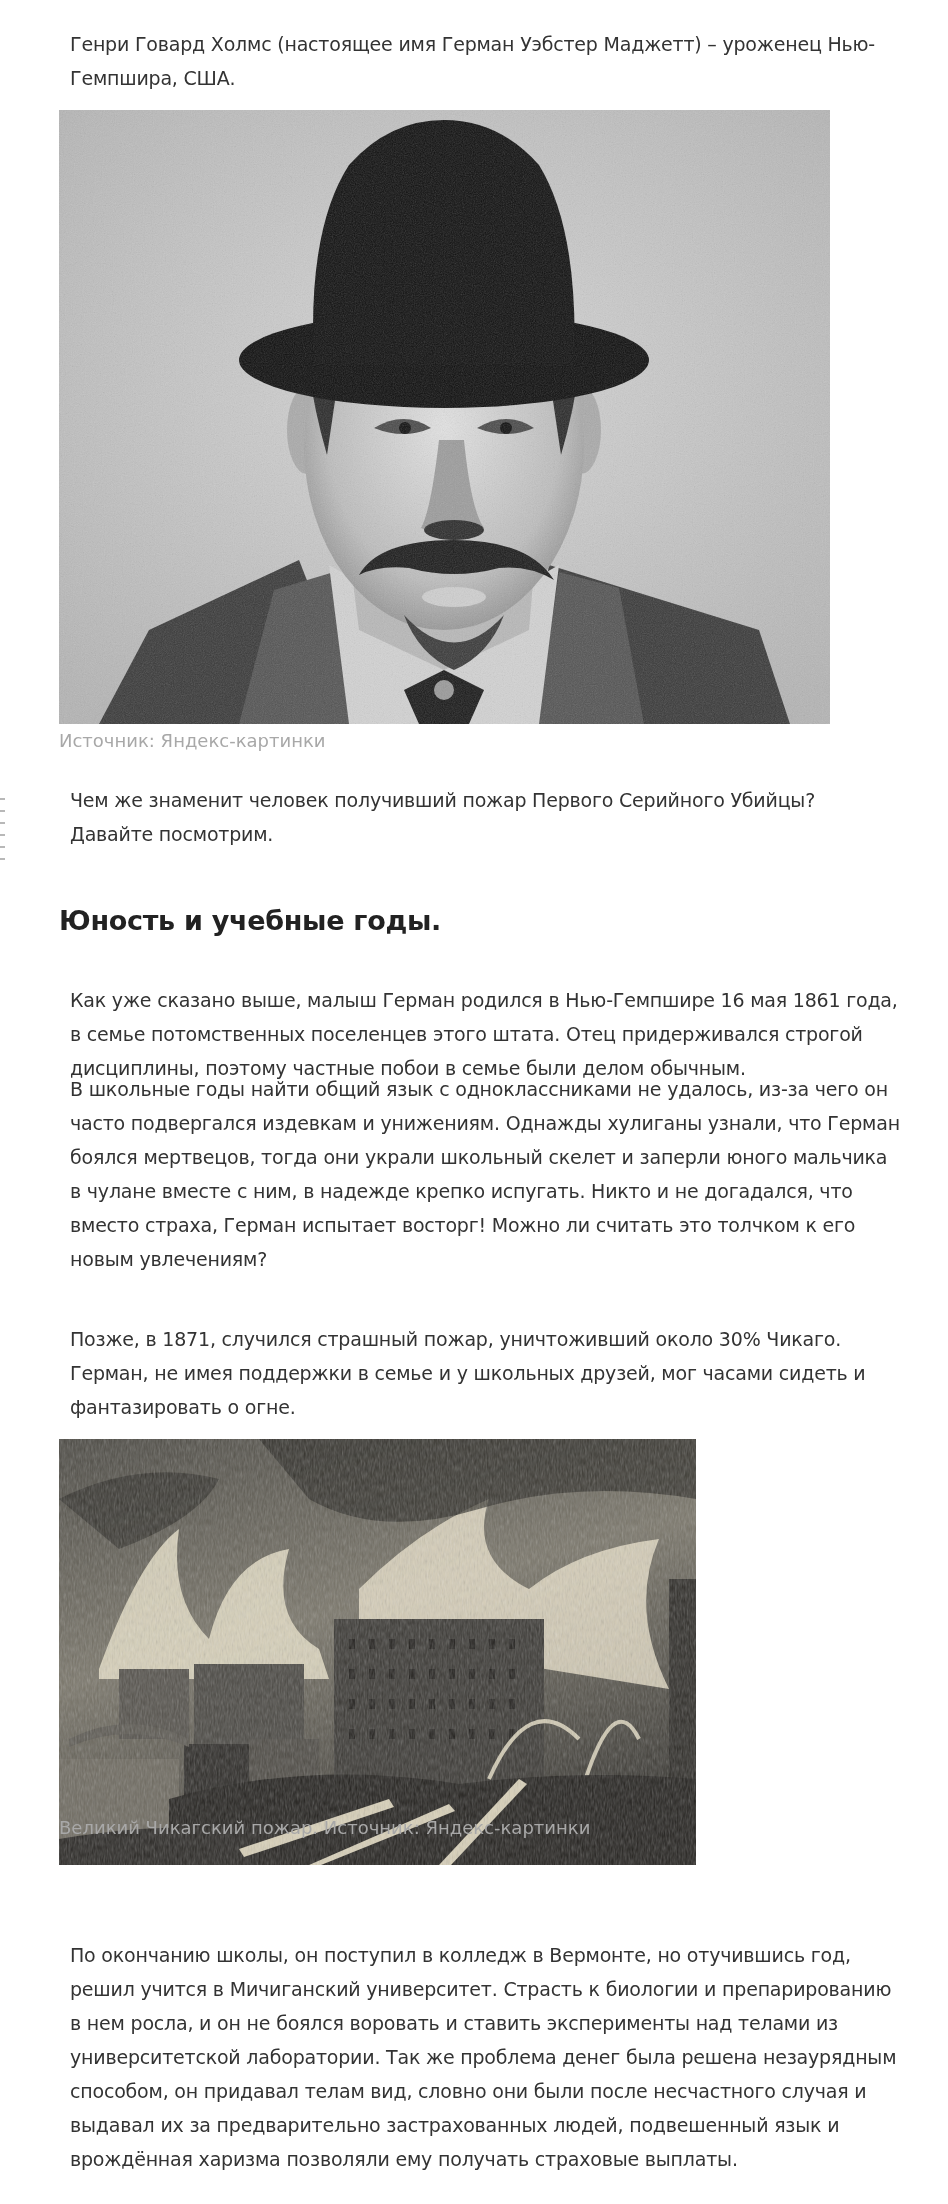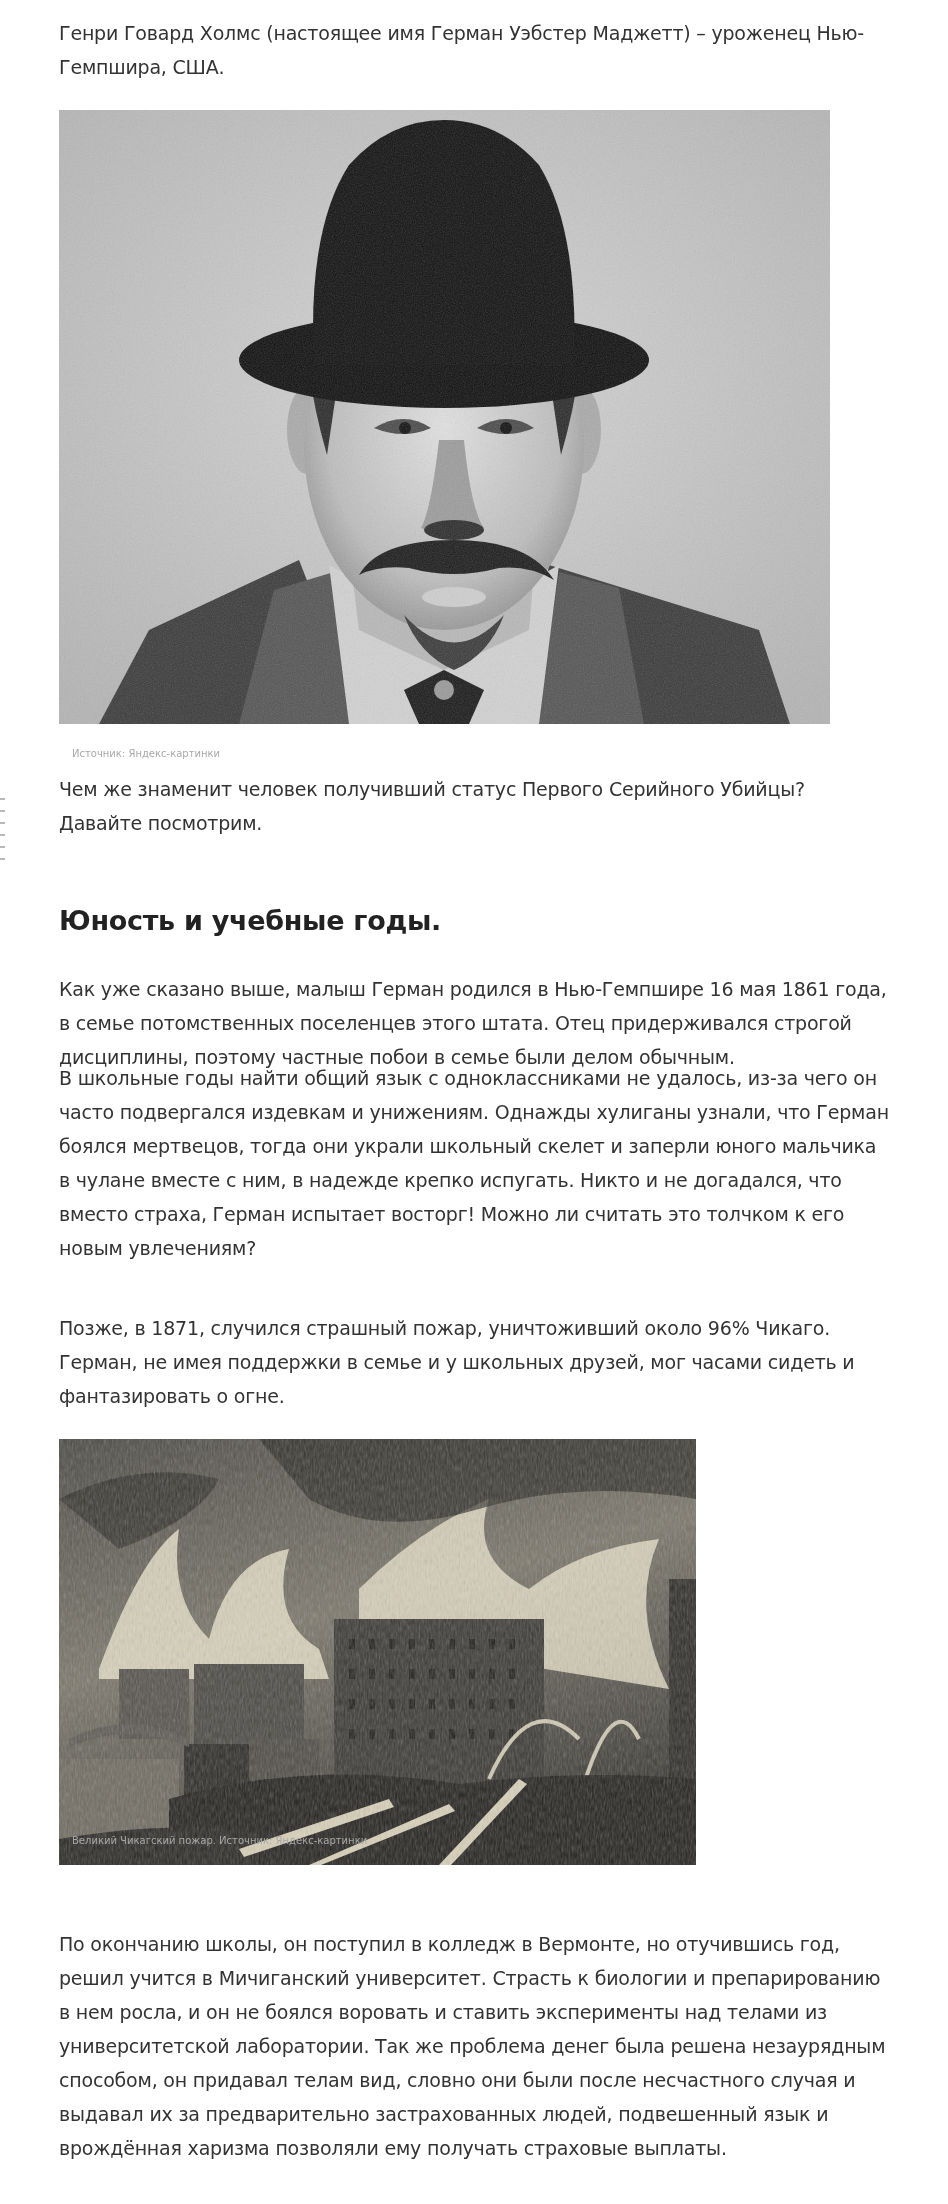--- a/index.html
+++ b/index.html
@@ -2,25 +2,25 @@
 <html><head>
 <meta charset="utf-8">
 <style>
   html, body { margin: 0; padding: 0; background: #ffffff; }
   body {
     width: 948px; height: 2204px; position: relative; overflow: hidden;
     font-family: "DejaVu Sans", "Liberation Sans", sans-serif;
     color: #333333;
   }
   p.text {
-    margin: 0; font-size: 19px; line-height: 34px; letter-spacing: -0.2px;
+    margin: 11px; font-size: 19px; line-height: 34px; letter-spacing: -0.2px;
     color: #333333;
   }
   .caption {
-    margin: 13px; font-size: 10px; line-height: 20px; color: #a8a8a8;
+    margin: 0; font-size: 18px; line-height: 20px; color: #a8a8a8;
   }
   h2.heading {
     margin: 0; font-size: 27px; line-height: 36px; font-weight: bold;
     color: #222222; letter-spacing: -0.3px;
   }
   .figure { position: absolute; left: 59px; overflow: hidden; }
   .abs { position: absolute; left: 59px; }
   .rail { position: absolute; left: 0; top: 798px; width: 6px; }
   .rail span { display: block; width: 5px; height: 2px; background: #b8b8b8; margin-bottom: 10px; }
 </style>
@@ -96,27 +96,27 @@
     <path d="M345 505 Q395 560 445 505 Q430 545 395 560 Q360 545 345 505 Z" fill="#3a3a3a"></path>
 
     <ellipse cx="385" cy="250" rx="205" ry="48" fill="#0f0f0f"></ellipse>
 
     <path d="M255 255 Q248 120 290 55 Q330 10 385 10 Q440 10 480 55 Q520 120 515 255 Z" fill="#111111"></path>
     <rect width="771" height="614" filter="url(#grain)" fill="#888"></rect>
   </svg>
 </div>
 <p class="caption abs" style="top:731px;">Источник: Яндекс-картинки</p>
 
-<p class="text abs" style="top:772px; width:830px;">Чем же знаменит человек получивший статус Первого Серийного Убийцы? Давайте посмотрим.</p>
+<p class="text abs" style="top:772px; width:830px;">Чем же знаменит человек получивший пожар Первого Серийного Убийцы? Давайте посмотрим.</p>
 
 <h2 class="heading abs" style="top:903px;">Юность и учебные годы.</h2>
 
 <p class="text abs" style="top:972px; width:830px;">Как уже сказано выше, малыш Герман родился в Нью-Гемпшире 16 мая 1861 года, в семье потомственных поселенцев этого штата. Отец придерживался строгой дисциплины, поэтому частные побои в семье были делом обычным.</p>
 <p class="text abs" style="top:1061px; width:830px;">В школьные годы найти общий язык с одноклассниками не удалось, из-за чего он часто подвергался издевкам и унижениям. Однажды хулиганы узнали, что Герман боялся мертвецов, тогда они украли школьный скелет и заперли юного мальчика в чулане вместе с ним, в надежде крепко испугать. Никто и не догадался, что вместо страха, Герман испытает восторг! Можно ли считать это толчком к его новым увлечениям?</p>
-<p class="text abs" style="top:1311px; width:830px;">Позже, в 1871, случился страшный пожар, уничтоживший около 96% Чикаго. Герман, не имея поддержки в семье и у школьных друзей, мог часами сидеть и фантазировать о огне.</p>
+<p class="text abs" style="top:1311px; width:830px;">Позже, в 1871, случился страшный пожар, уничтоживший около 30% Чикаго. Герман, не имея поддержки в семье и у школьных друзей, мог часами сидеть и фантазировать о огне.</p>
 
 <div class="figure" style="top:1439px; width:637px; height:426px;" aria-label="Гравюра: Великий Чикагский пожар">
   <svg width="637" height="426" viewBox="0 0 637 426">
     <defs>
       <linearGradient id="sky" x1="0" y1="0" x2="0.4" y2="1">
         <stop offset="0" stop-color="#4a4842"></stop>
         <stop offset="0.5" stop-color="#7a766a"></stop>
         <stop offset="1" stop-color="#3c3a35"></stop>
       </linearGradient>
       <filter id="grain2" x="0" y="0" width="100%" height="100%">

